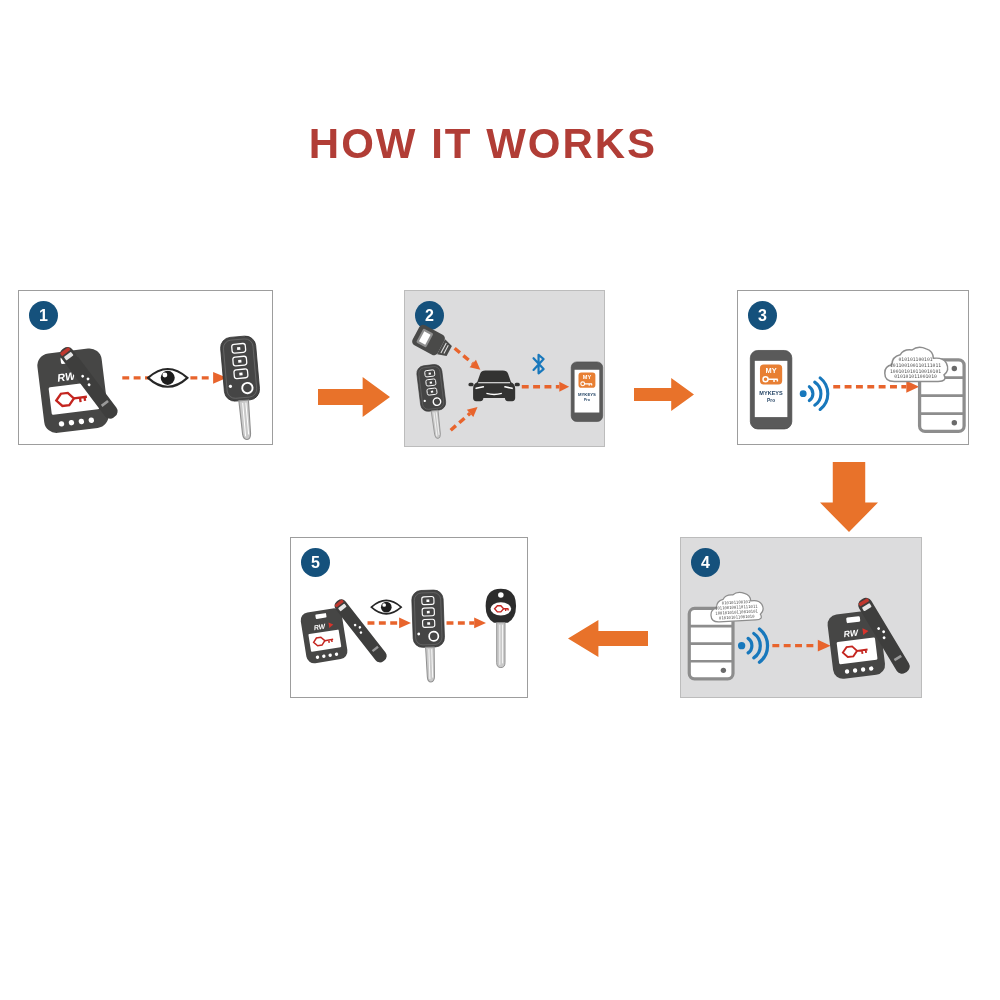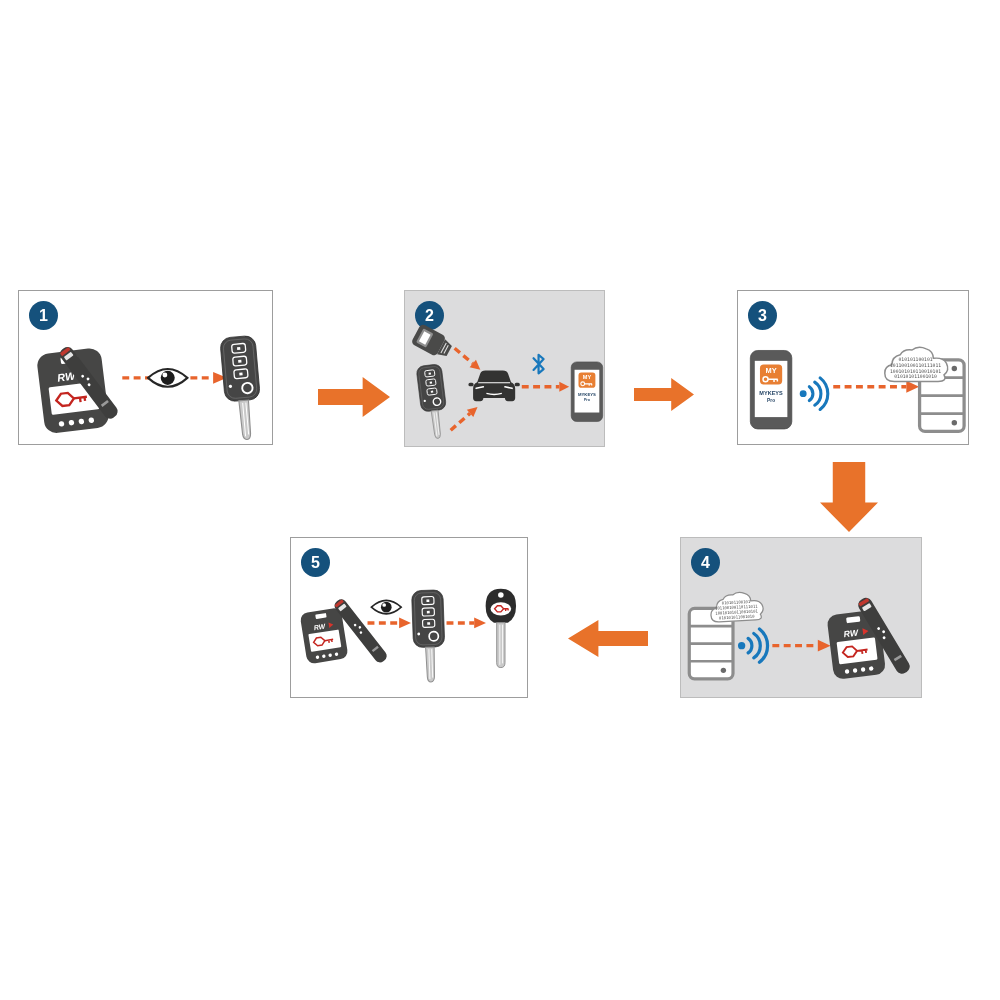--- a/index.html
+++ b/index.html
@@ -143,20 +143,21 @@
         <path d="M34 31 h7 M37 31 v3 M40.5 31 v2.5"></path>
       </g>
       <path d="M24 51 h12 v58 q0 7 -6 7 q-6 0 -6 -7 z" fill="#c9c9c9" stroke="#909090" stroke-width="1.4"></path>
       <path d="M28.5 54 v58 M32.5 54 v56" stroke="#ffffff" stroke-width="1.2" fill="none"></path>
     </g>
   </defs>
 </svg>
 
 <div id="stage">
 
+  <div class="title">HOW IT WORKS</div>
 
   <div class="panel white" style="left:18px;top:290px;width:255px;height:155px">
     <div class="badge">
       <span>1</span>
     </div>
     <svg class="art" viewBox="0 0 255 155">
       <g>
         <line class="dash" x1="104" y1="88" x2="196" y2="88"></line>
         <polygon class="ah" points="196,82 210,88 196,94"></polygon>
       </g>

